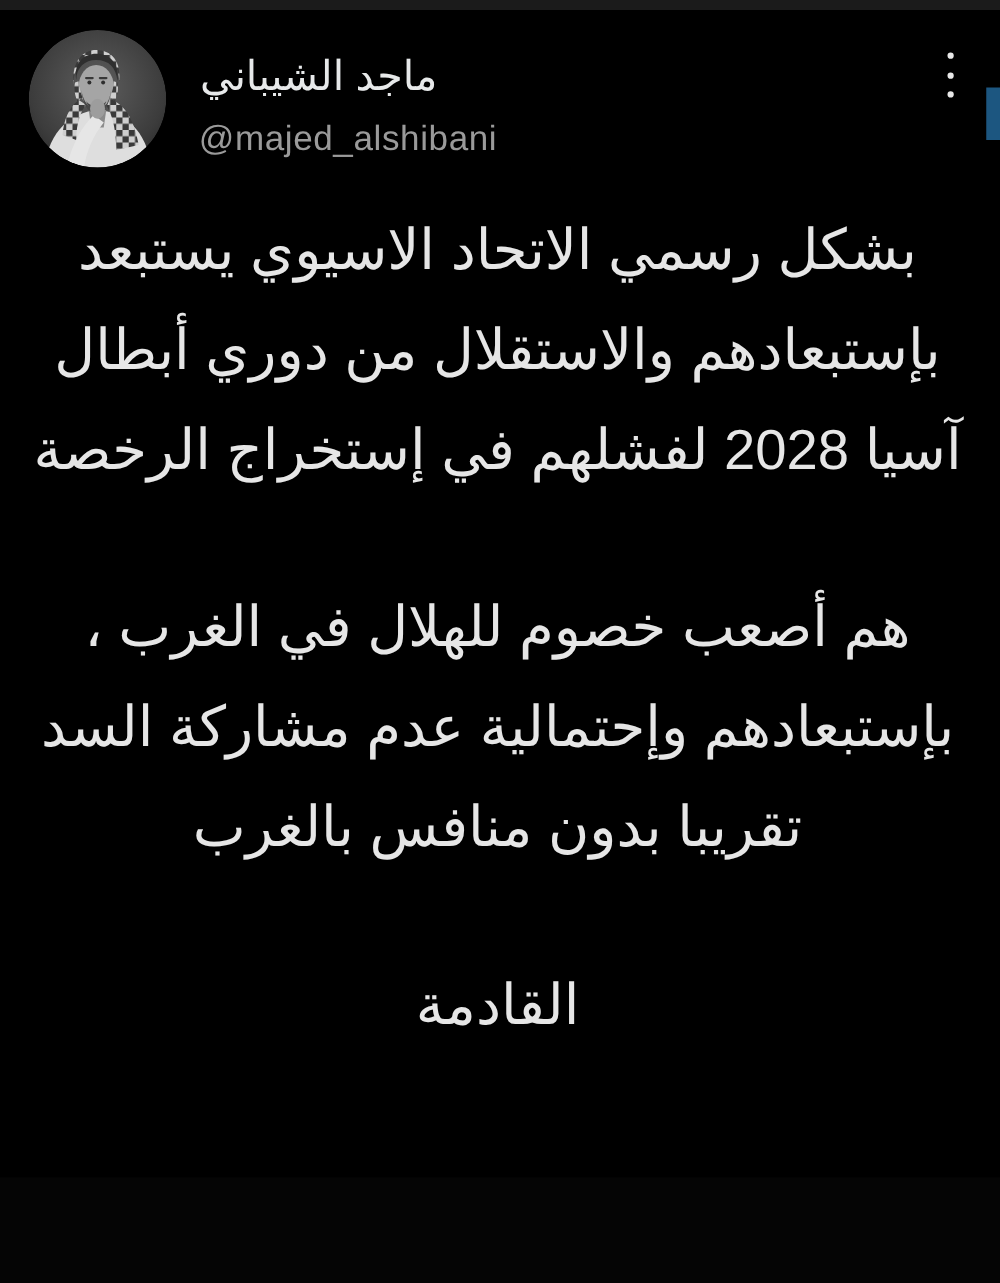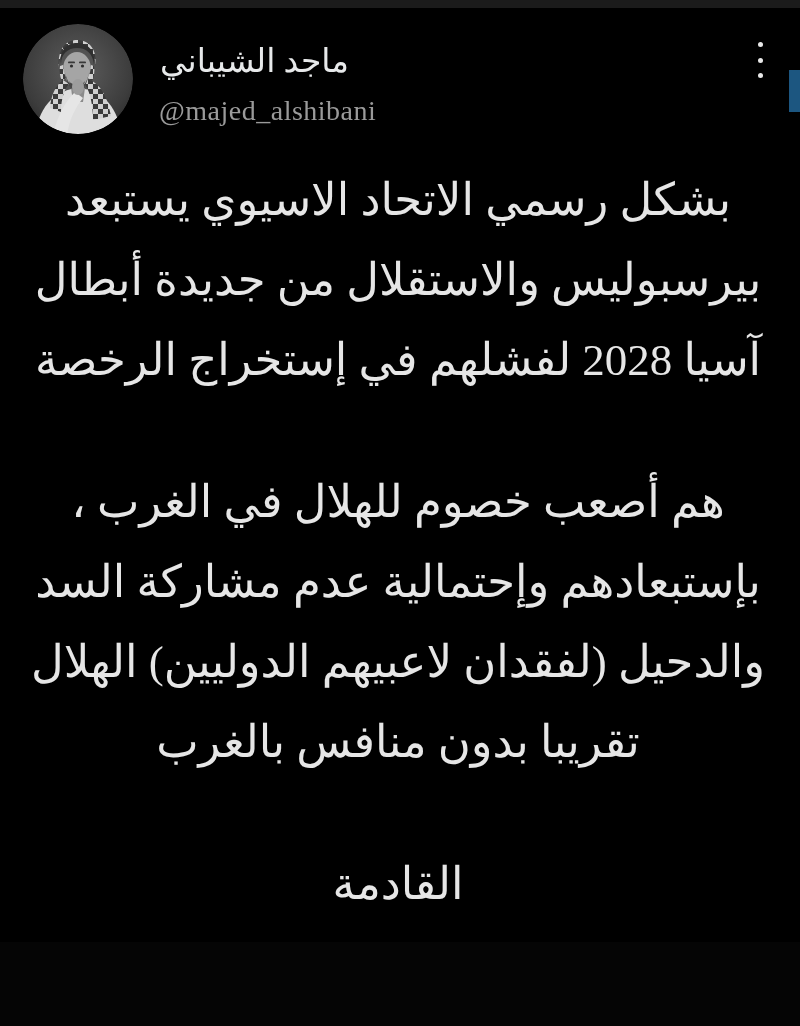--- a/index.html
+++ b/index.html
@@ -3,21 +3,21 @@
 <meta charset="utf-8">
 <style>
   :root{
     --bg:#000000; --strip:#1b1b1b; --text:#e6e6e6; --name:#e7e9ea;
     --handle:#9a9a9a; --edge-blue:#1c5680; --dot:#e8e8e8;
   }
   html,body{margin:0;padding:0;background:#050505;}
   .screen{
     position:relative; width:800px; height:942px; overflow:hidden;
     background:var(--bg);
-    font-family:Liberation Serif, serif;
+    font-family:Liberation Sans, sans-serif;
   }
   .top-strip{
     position:absolute; left:0; top:0; width:800px; height:8px;
     background:var(--strip);
   }
   
   .avatar{
     position:absolute; left:23px; top:24px; width:110px; height:110px;
     border-radius:50%; overflow:hidden;
   }
@@ -115,27 +115,26 @@
     <span class="dot"></span>
     <span class="dot"></span>
     <span class="dot"></span>
   </div>
 
   <div class="blue-edge"></div>
 
   <div class="tweet-body" dir="rtl">
     <p>
       <span class="line" style="display:block">بشكل رسمي الاتحاد الاسيوي يستبعد</span>
-      <span class="line" style="display:block">بيرسبوليس والاستقلال من جديدة أبطال</span>
+      <span class="line" style="display:block">بإستبعادهم والاستقلال من دوري أبطال</span>
       <span class="line" style="display:block">آسيا 2028 لفشلهم في إستخراج الرخصة</span>
     </p>
     <p>
       <span class="line" style="display:block">هم أصعب خصوم للهلال في الغرب ،</span>
       <span class="line" style="display:block">بإستبعادهم وإحتمالية عدم مشاركة السد</span>
-      <span class="line" style="display:block">والدحيل (لفقدان لاعبيهم الدوليين) الهلال</span>
       <span class="line" style="display:block">تقريبا بدون منافس بالغرب</span>
     </p>
     <p>
       <span class="line" style="display:block">القادمة</span>
     </p>
   </div>
 
 </div>
 
 </body></html>

